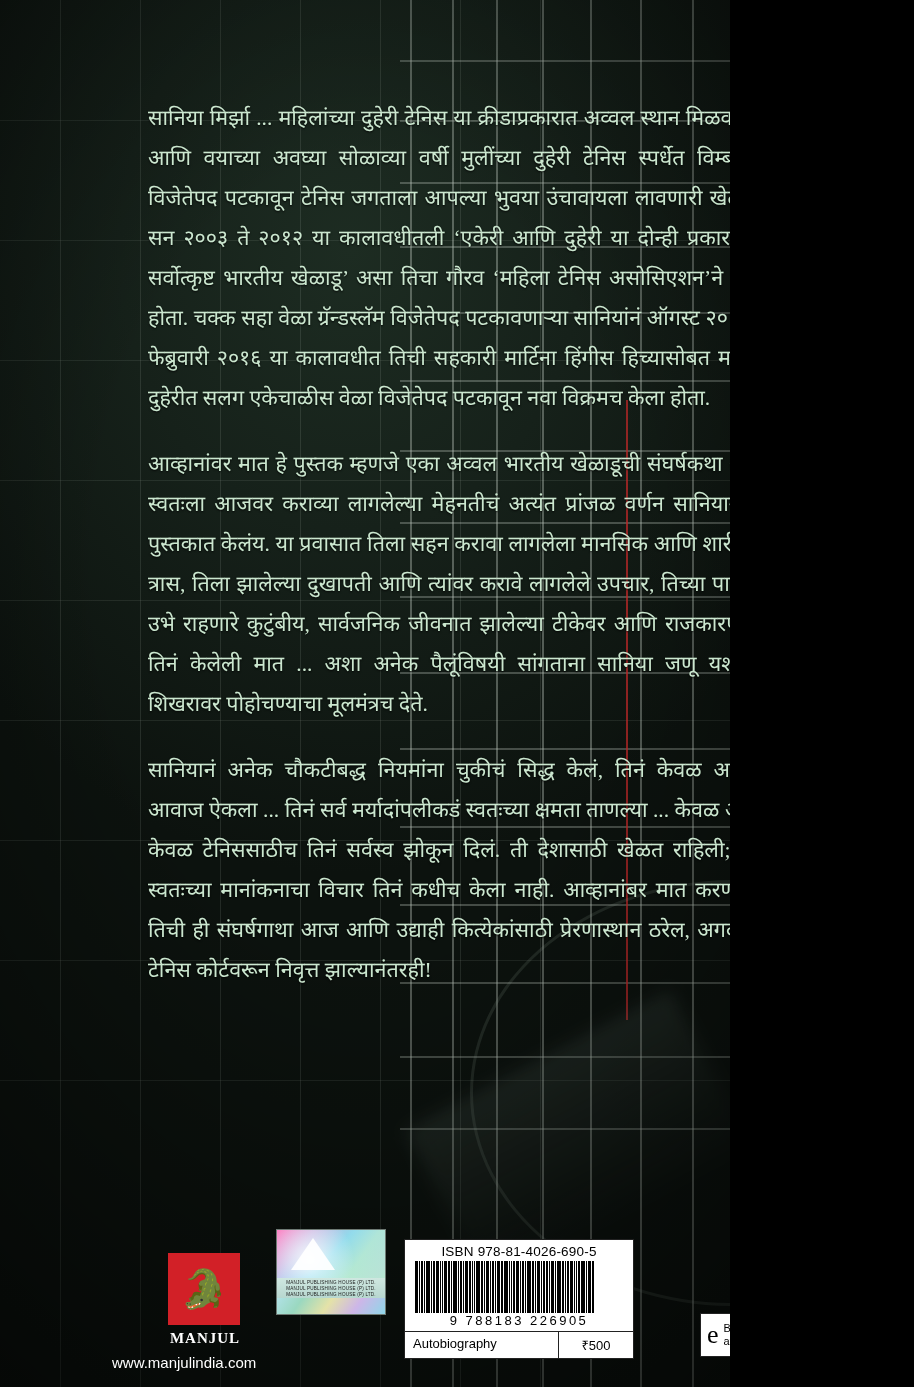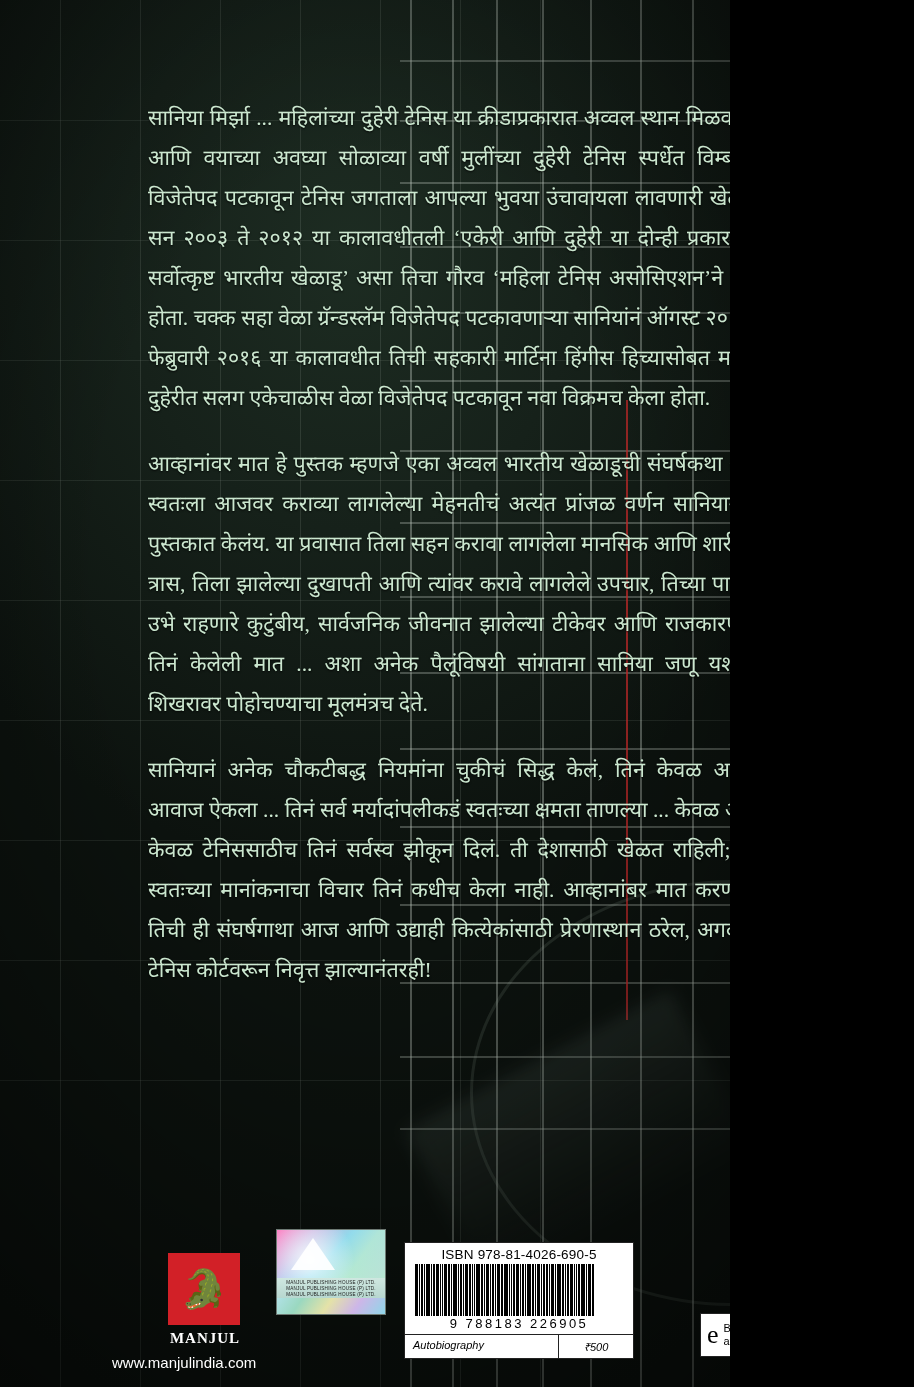--- a/index.html
+++ b/index.html
@@ -221,23 +221,22 @@
     font-family: "Liberation Sans", sans-serif;
     font-size: 13px;
     letter-spacing: 2.5px;
     color: #000;
     padding: 0 0 3px 0;
   }
   .isbn-bottom {
     display: flex;
     border-top: 1px solid #222;
     font-family: "Liberation Sans", sans-serif;
-    font-size: 11px;
+    font-size: 13px;
     color: #000;
-    font-style: italic;
   }
   .isbn-bottom .cat {
     flex: 1;
     padding: 4px 0 4px 8px;
     border-right: 1px solid #222;
   }
   .isbn-bottom .price {
     width: 74px;
     padding: 4px 0;
     text-align: center;

